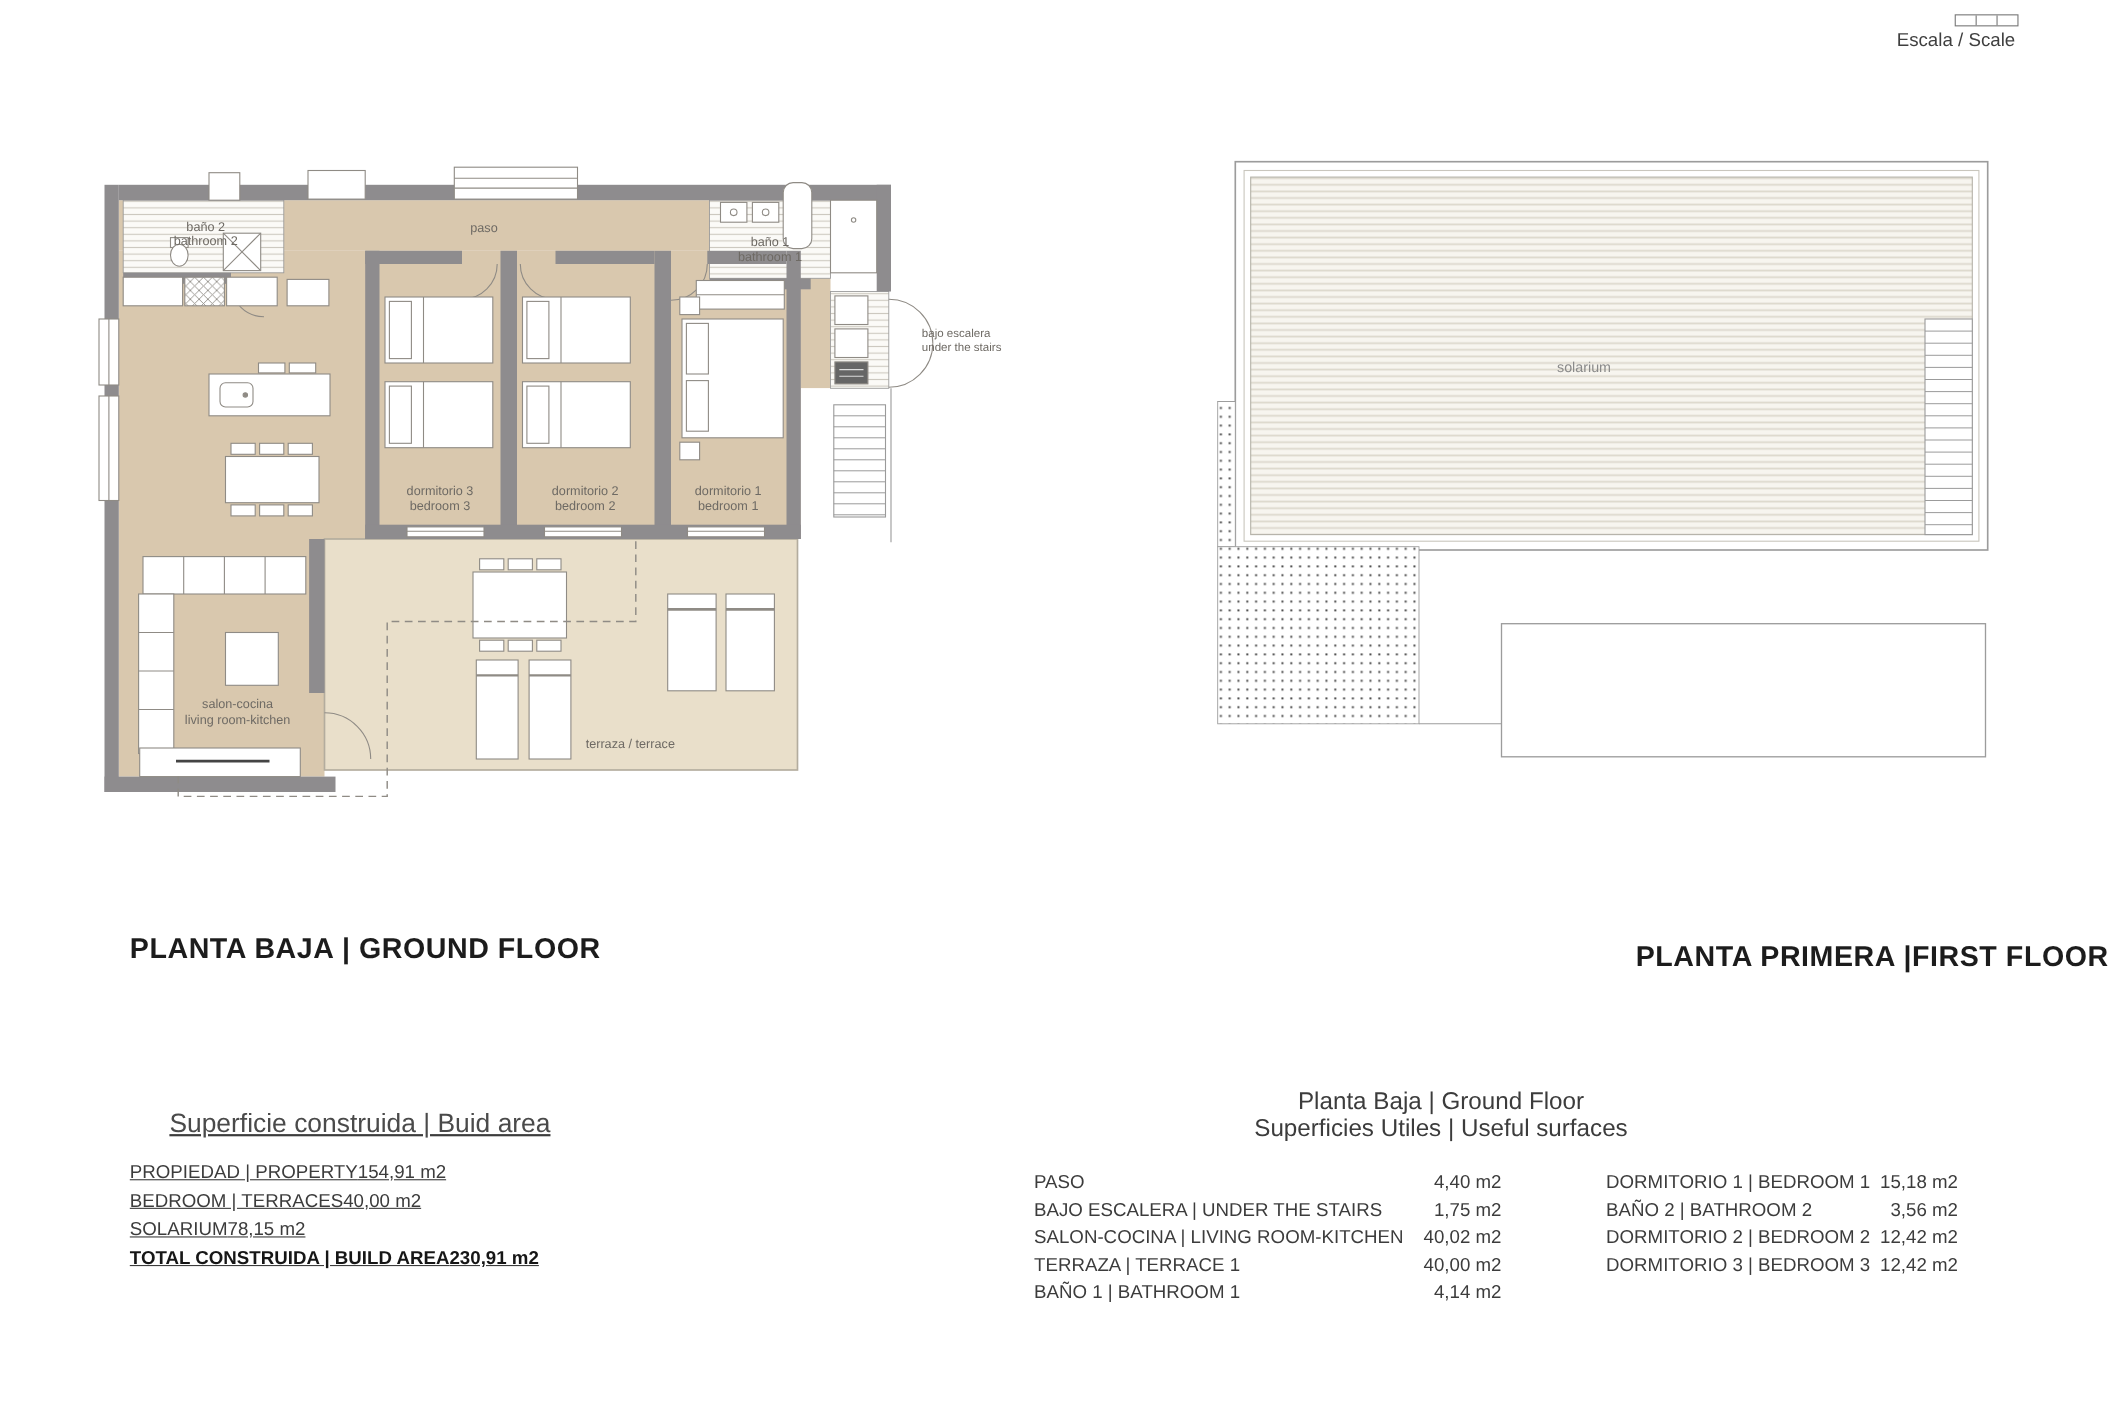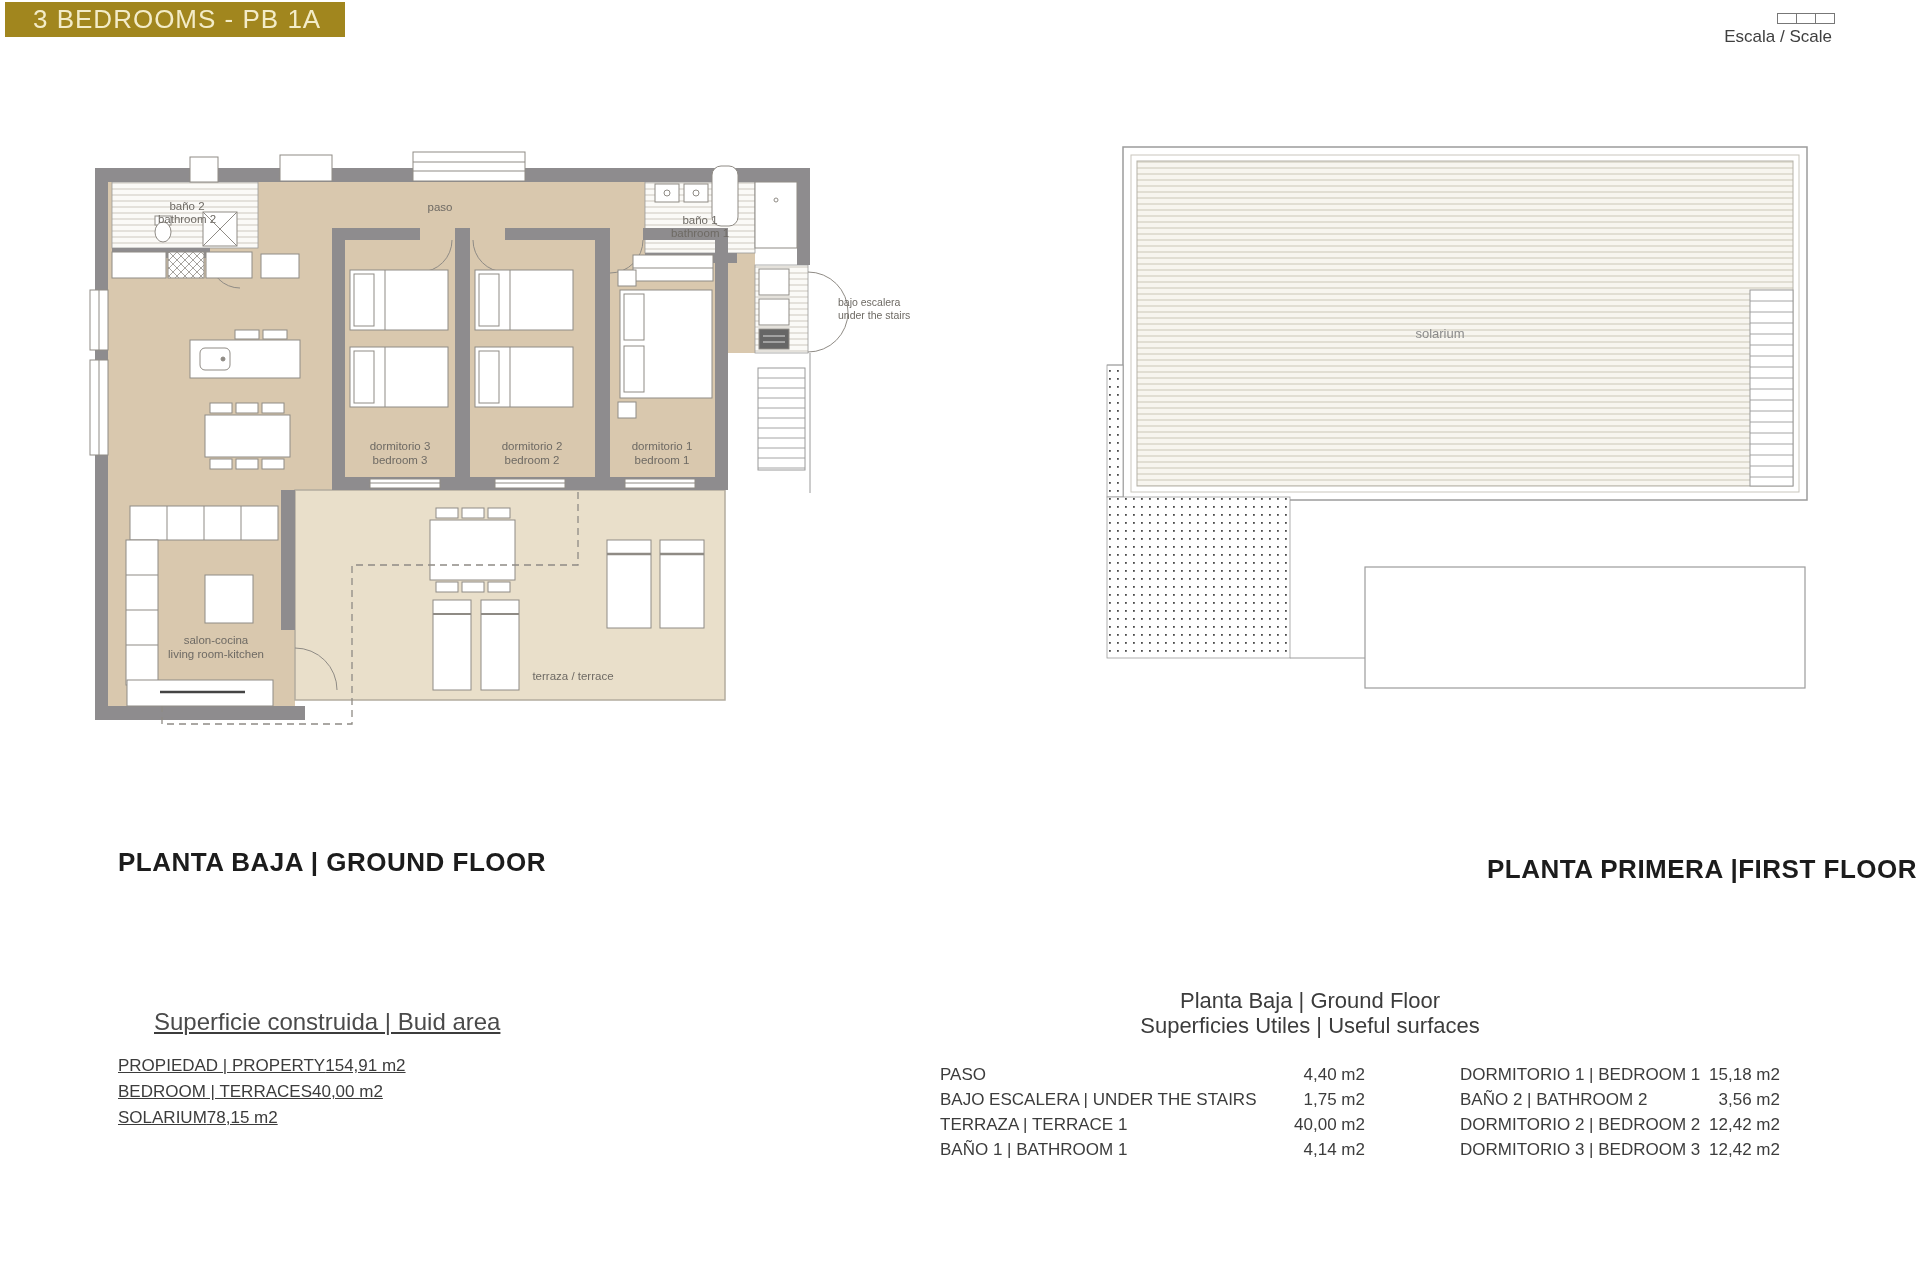--- a/index.html
+++ b/index.html
@@ -35,23 +35,20 @@
   svg text{font-family:"Liberation Sans",sans-serif;fill:#6e6a64;}
   .roomlbl{font-size:11.5px;}
   .roomlbl-sm{font-size:10.5px;}
   .sol-lbl{font-size:13px;fill:#8a8a8a;}
 </style>
 </head>
 <body>
 
 <div class="page">
 
-  <div class="banner">
-    <span>3 BEDROOMS - PB 1A</span>
-  </div>
 
   <div class="scale-bar">
     <div class="cell"></div>
     <div class="cell"></div>
     <div class="cell"></div>
   </div>
   <div class="scale-label">Escala / Scale</div>
 
   <svg class="plan gf" width="840" height="620" viewBox="0 0 840 620">
     <defs>
@@ -301,38 +298,46 @@
         <span>154,91 m2</span>
       </div>
       <div class="ba-row">
         <span>BEDROOM | TERRACES</span>
         <span>40,00 m2</span>
       </div>
       <div class="ba-row">
         <span>SOLARIUM</span>
         <span>78,15 m2</span>
       </div>
+      <div class="ba-row total">
+        <span>TOTAL CONSTRUIDA | BUILD AREA</span>
+        <span>230,91 m2</span>
+      </div>
     </div>
   </div>
 
   <div class="table-right">
     <div class="tr-title">
       <div>Planta Baja | Ground Floor</div>
       <div>Superficies Utiles | Useful surfaces</div>
     </div>
     <div class="ut-col ut-left">
       <div class="ut-row">
         <span>PASO</span>
         <span>4,40 m2</span>
       </div>
       <div class="ut-row">
         <span>BAJO ESCALERA | UNDER THE STAIRS</span>
         <span>1,75 m2</span>
       </div>
       <div class="ut-row">
+        <span>SALON-COCINA | LIVING ROOM-KITCHEN</span>
+        <span>40,02 m2</span>
+      </div>
+      <div class="ut-row">
         <span>TERRAZA | TERRACE 1</span>
         <span>40,00 m2</span>
       </div>
       <div class="ut-row">
         <span>BAÑO 1 | BATHROOM 1</span>
         <span>4,14 m2</span>
       </div>
     </div>
     <div class="ut-col ut-right">
       <div class="ut-row">

